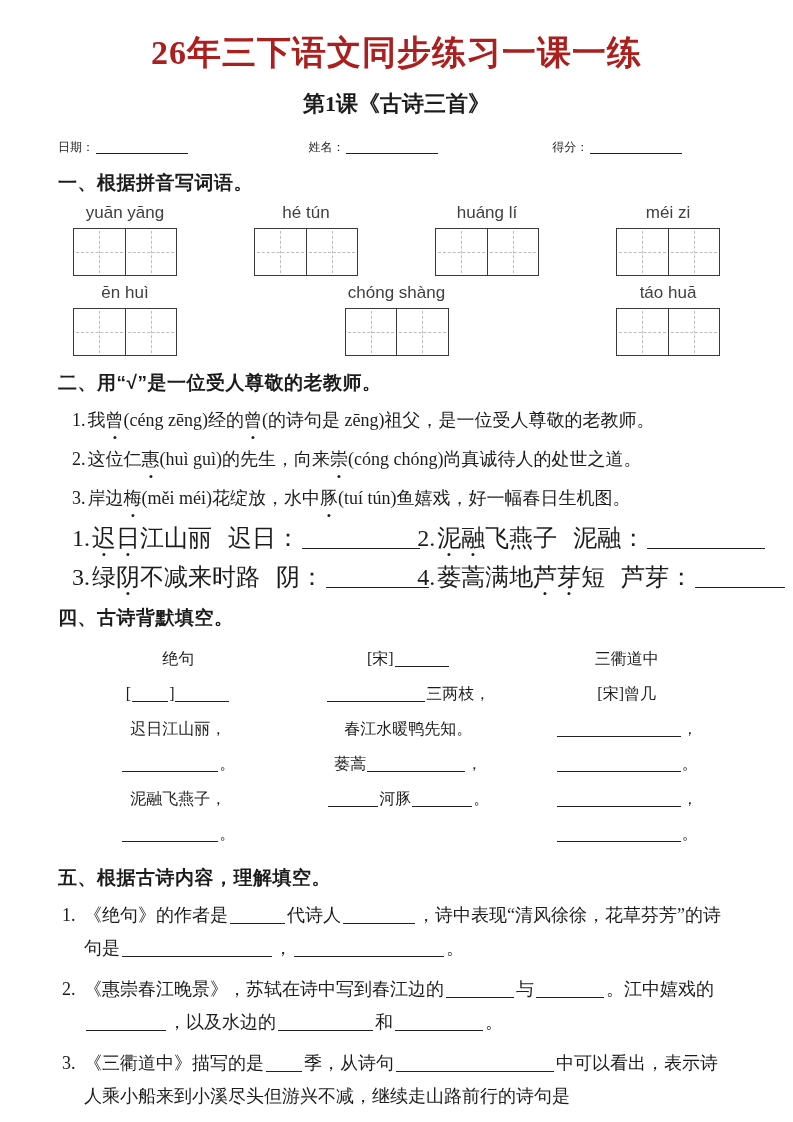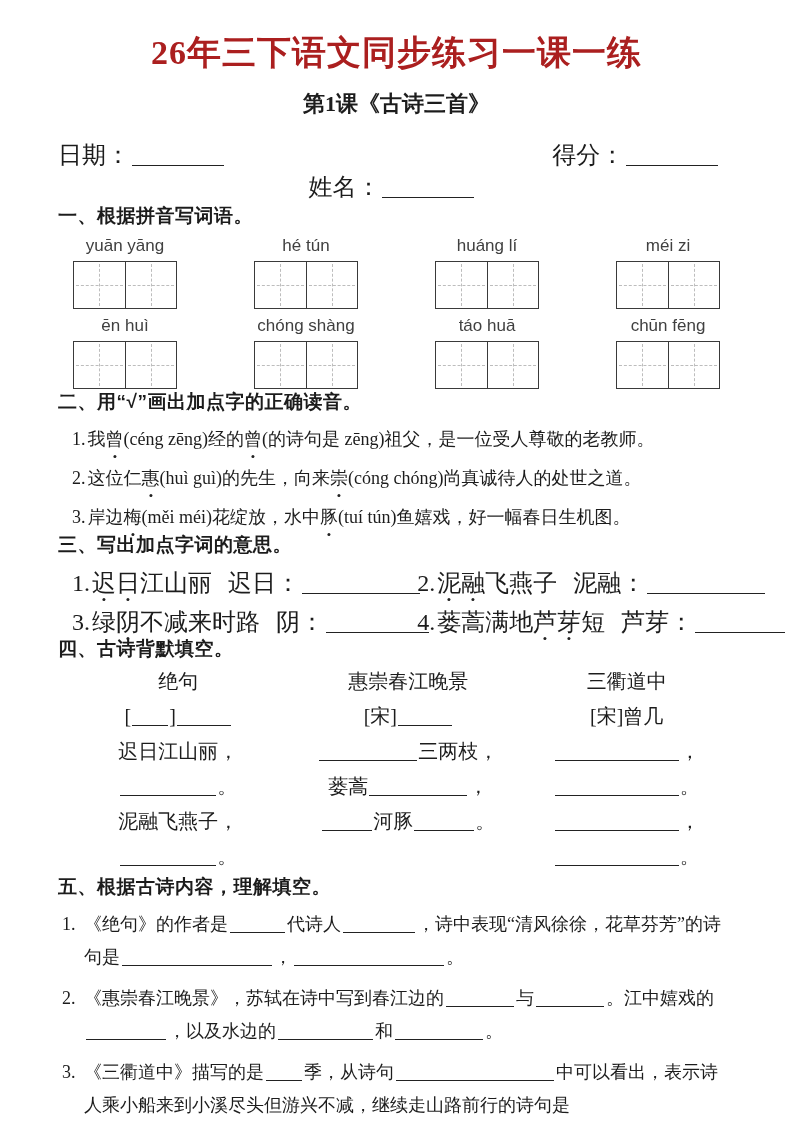--- a/index.html
+++ b/index.html
@@ -6,30 +6,30 @@
   .page{
     width:793px;height:1122px;margin:0 auto;background:#ffffff;
     box-sizing:border-box;padding:24px 58px 0 58px;overflow:hidden;
     font-family:"Liberation Serif","DejaVu Serif",serif;color:#1c1c1c;position:relative;
   }
   .title{
     text-align:center;font-size:34px;font-weight:bold;color:#ab1f1f;
     letter-spacing:1px;margin-top:6px;
   }
   .subtitle{text-align:center;font-size:22px;font-weight:bold;margin-top:13px;}
-  .meta{display:flex;margin-top:20px;font-size:24px;font-family:Liberation Serif, serif;}
+  .meta{display:flex;margin-top:20px;font-size:12px;font-family:Liberation Serif, serif;}
   .meta-item{white-space:nowrap;}
-  .meta-item.m1{width:37%;} .meta-item.m2{width:36%;margin-top:32px;} .meta-item.m3{width:27%;}
+  .meta-item.m1{width:37%;} .meta-item.m2{width:36%;} .meta-item.m3{width:27%;}
   .blank{
     display:inline-block;height:1px;border-bottom:1.4px solid #222;
     vertical-align:-3px;margin:0 2px;
   }
   .sec-header{
     font-family:"Liberation Sans","DejaVu Sans",sans-serif;
-    font-size:19px;font-weight:700;letter-spacing:.5px;
+    font-size:19px;font-weight:700;margin-top:14px;letter-spacing:.5px;
   }
   
   .pinyin-row{display:flex;justify-content:space-between;margin-top:7px;padding:0 4px;}
   .py-unit{width:126px;text-align:center;}
   .py-label{font-family:"Liberation Sans","DejaVu Sans",sans-serif;font-size:17px;color:#404040;}
   .grid{width:104px;height:48px;border:1.6px solid #3a3a3a;display:flex;margin:5px auto 0 auto;box-sizing:border-box;}
   .cell{flex:1;position:relative;border-right:1.4px solid #3a3a3a;}
   .cell:last-child{border-right:none;}
   .cell::before{content:"";position:absolute;top:50%;left:2px;right:2px;border-top:1px dashed #bdbdbd;}
   .cell::after{content:"";position:absolute;left:50%;top:2px;bottom:2px;border-left:1px dashed #bdbdbd;}
@@ -41,21 +41,21 @@
   }
   
   .q-item{margin-top:9px;font-size:18px;line-height:30px;padding-left:14px;}
   .q-num{margin-right:2px;}
   
   .s3-row{display:flex;margin-top:11px;font-size:24px;line-height:28px;}
   .s3-item{padding-left:14px;box-sizing:border-box;white-space:nowrap;}
   .s3-item.left{width:51%;} .s3-item.right{width:49%;font-family:Liberation Serif, serif;}
   .s3-gap{display:inline-block;width:16px;}
   
-  .poem-table{display:flex;margin-top:2px;font-size:20px;}
+  .poem-table{display:flex;margin-top:10px;font-size:16px;}
   .poem-col{box-sizing:border-box;}
   .poem-col.c1{width:35.5%;} .poem-col.c2{width:32.5%;} .poem-col.c3{width:32%;}
   .poem-line{height:35px;line-height:35px;text-align:center;white-space:nowrap;}
   .poem-line .blank{margin:0 1px;}
   
   .s5-item{display:flex;margin-top:8px;font-size:18px;line-height:33px;}
   .s5-num{flex:none;width:26px;padding-left:4px;box-sizing:border-box;}
   .s5-body{flex:1;}
 </style>
 </head>
@@ -125,38 +125,30 @@
             <div class="cell"></div>
           </div>
         </div>
         <div class="py-unit">
           <div class="py-label">táo huā</div>
           <div class="grid">
             <div class="cell"></div>
             <div class="cell"></div>
           </div>
         </div>
-        <div class="py-unit">
-          <div class="py-label">chūn fēng</div>
-          <div class="grid">
-            <div class="cell"></div>
-            <div class="cell"></div>
-          </div>
-        </div>
-      </div>
-    </div>
-
-  <div class="sec-header">二、用“√”画出加点字的正确读音。</div>
+      </div>
+    </div>
+
+  <div class="sec-header">二、用“√”是一位受人尊敬的老教师。</div>
   <div id="s2">
       <div class="q-item"><span class="q-num">1.</span><span>我</span><span class="dotseg"><span class="dot-char">曾</span></span><span>(céng zēng)经的</span><span class="dotseg"><span class="dot-char">曾</span></span><span>(的诗句是 zēng)祖父，是一位受人尊敬的老教师。</span></div>
       <div class="q-item"><span class="q-num">2.</span><span>这位仁</span><span class="dotseg"><span class="dot-char">惠</span></span><span>(huì guì)的先生，向来</span><span class="dotseg"><span class="dot-char">崇</span></span><span>(cóng chóng)尚真诚待人的处世之道。</span></div>
       <div class="q-item"><span class="q-num">3.</span><span>岸边</span><span class="dotseg"><span class="dot-char">梅</span></span><span>(měi méi)花绽放，水中</span><span class="dotseg"><span class="dot-char">豚</span></span><span>(tuí tún)鱼嬉戏，好一幅春日生机图。</span></div>
     </div>
 
-  <div class="sec-header">三、写出加点字词的意思。</div>
   <div id="s3">
       <div class="s3-row">
         <div class="s3-item left"><span class="q-num">1.</span><span class="dotseg"><span class="dot-char">迟</span><span class="dot-char">日</span></span><span>江山丽</span><span class="s3-gap"></span><span>迟日：</span><span class="blank" style="width: 118px;"></span></div>
         <div class="s3-item right"><span class="q-num">2.</span><span class="dotseg"><span class="dot-char">泥</span><span class="dot-char">融</span></span><span>飞燕子</span><span class="s3-gap"></span><span>泥融：</span><span class="blank" style="width: 118px;"></span></div>
       </div>
       <div class="s3-row">
         <div class="s3-item left"><span class="q-num">3.</span><span>绿</span><span class="dotseg"><span class="dot-char">阴</span></span><span>不减来时路</span><span class="s3-gap"></span><span>阴：</span><span class="blank" style="width: 103px;"></span></div>
         <div class="s3-item right"><span class="q-num">4.</span><span>蒌蒿满地</span><span class="dotseg"><span class="dot-char">芦</span><span class="dot-char">芽</span></span><span>短</span><span class="s3-gap"></span><span>芦芽：</span><span class="blank" style="width: 90px;"></span></div>
       </div>
     </div>
@@ -165,23 +157,23 @@
   <div id="s4" class="poem-table">
       <div class="poem-col c1">
         <div class="poem-line">绝句</div>
         <div class="poem-line"><span>[</span><span class="blank" style="width: 36px;"></span><span>]</span><span class="blank" style="width: 54px;"></span></div>
         <div class="poem-line"><span>迟日江山丽，</span></div>
         <div class="poem-line"><span class="blank" style="width: 96px;"></span><span>。</span></div>
         <div class="poem-line"><span>泥融飞燕子，</span></div>
         <div class="poem-line"><span class="blank" style="width: 96px;"></span><span>。</span></div>
       </div>
       <div class="poem-col c2">
-        <div class="poem-line">惠崇春江晚景</div>
         <div class="poem-line"><span>[宋]</span><span class="blank" style="width: 54px;"></span></div>
         <div class="poem-line"><span class="blank" style="width: 98px;"></span><span>三两枝，</span></div>
+        <div class="poem-line"><span>春江水暖鸭先知。</span></div>
         <div class="poem-line"><span>蒌蒿</span><span class="blank" style="width: 98px;"></span><span>，</span></div>
         <div class="poem-line"><span class="blank" style="width: 50px;"></span><span>河豚</span><span class="blank" style="width: 60px;"></span><span>。</span></div>
       </div>
       <div class="poem-col c3">
         <div class="poem-line">三衢道中</div>
         <div class="poem-line"><span>[宋]曾几</span></div>
         <div class="poem-line"><span class="blank" style="width: 124px;"></span><span>，</span></div>
         <div class="poem-line"><span class="blank" style="width: 124px;"></span><span>。</span></div>
         <div class="poem-line"><span class="blank" style="width: 124px;"></span><span>，</span></div>
         <div class="poem-line"><span class="blank" style="width: 124px;"></span><span>。</span></div>

